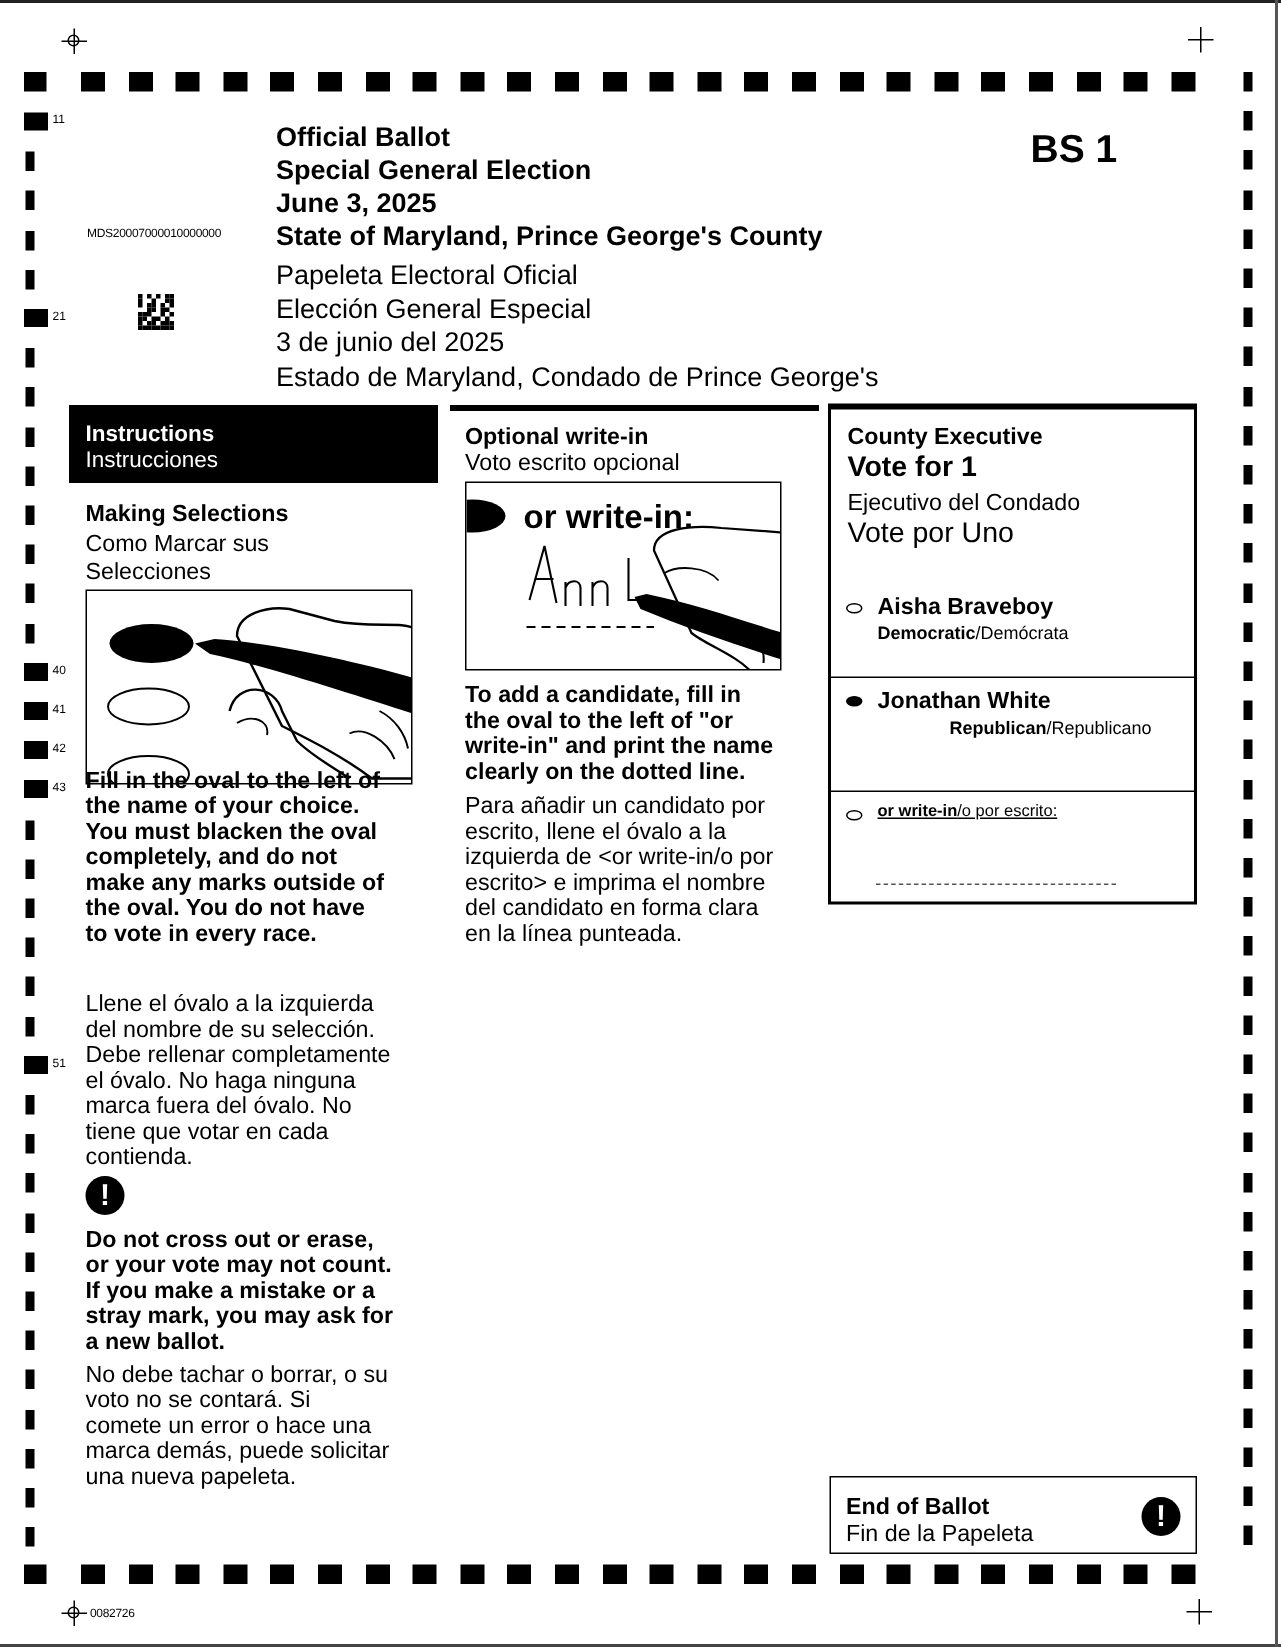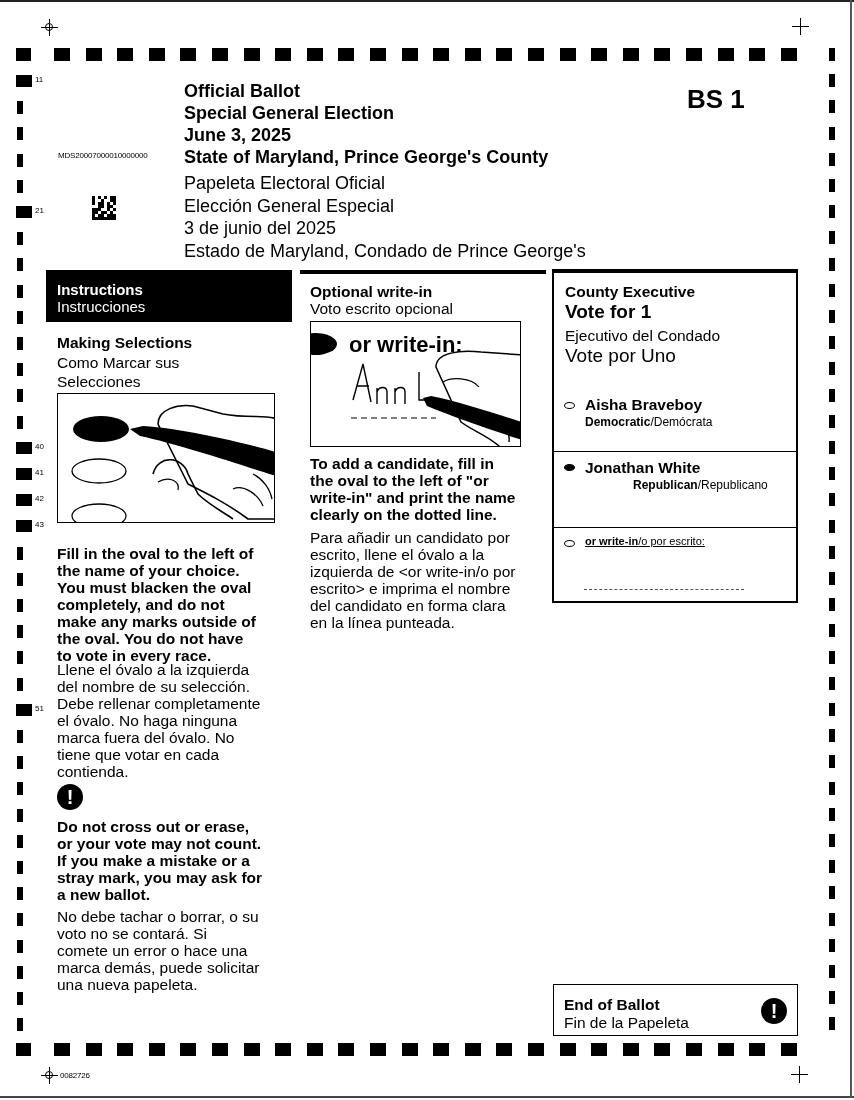--- a/index.html
+++ b/index.html
@@ -316,21 +316,21 @@
     <ellipse cx="41" cy="122" rx="27" ry="12" fill="none" stroke="#000" stroke-width="1.3"></ellipse>
     <path d="M100 30 C 100 15, 120 10, 135 12 L 165 20 C 190 25, 210 20, 218 25 L 218 125 L 190 125 C 170 110, 150 100, 130 90 Z" fill="#fff" stroke="#000" stroke-width="1.6"></path>
     <path d="M72 35 L 85 32 C 130 35, 190 50, 218 58 L 218 82 C 180 70, 120 50, 82 42 Z" fill="#000"></path>
     <path d="M95 80 C 100 60, 125 62, 130 80 L 140 100 C 150 110, 165 118, 175 125" fill="none" stroke="#000" stroke-width="1.6"></path>
     <path d="M100 88 C 110 82, 122 86, 120 96" fill="none" stroke="#000" stroke-width="1.3"></path>
     <path d="M175 95 C 185 90, 200 100, 205 112" fill="none" stroke="#000" stroke-width="1.3"></path>
     <path d="M195 80 C 205 85, 212 95, 214 105" fill="none" stroke="#000" stroke-width="1.3"></path>
   </svg>
 </div>
 
-<div class="col-text bold" style="left:57px;top:545px;">
+<div class="col-text bold" style="left:57px;top:512px;">
   <div>Fill in the oval to the left of</div>
   <div>the name of your choice.</div>
   <div>You must blacken the oval</div>
   <div>completely, and do not</div>
   <div>make any marks outside of</div>
   <div>the oval. You do not have</div>
   <div>to vote in every race.</div>
 </div>
 <div class="col-text" style="left:57px;top:661px;">
   <div>Llene el óvalo a la izquierda</div>

